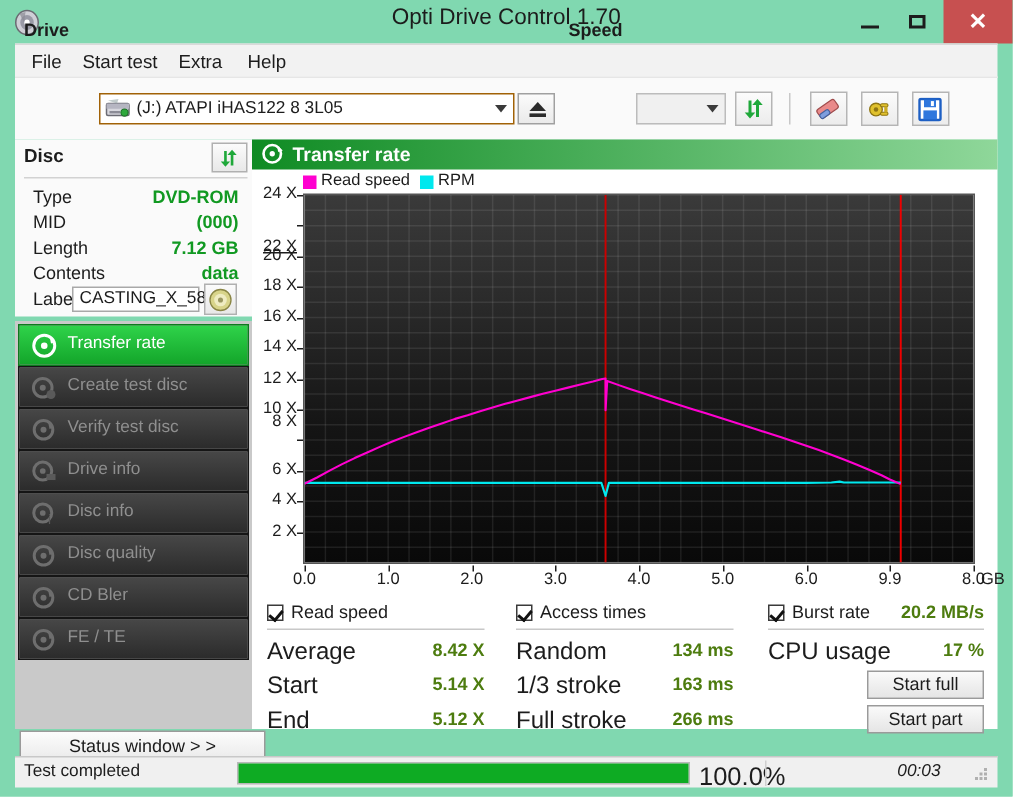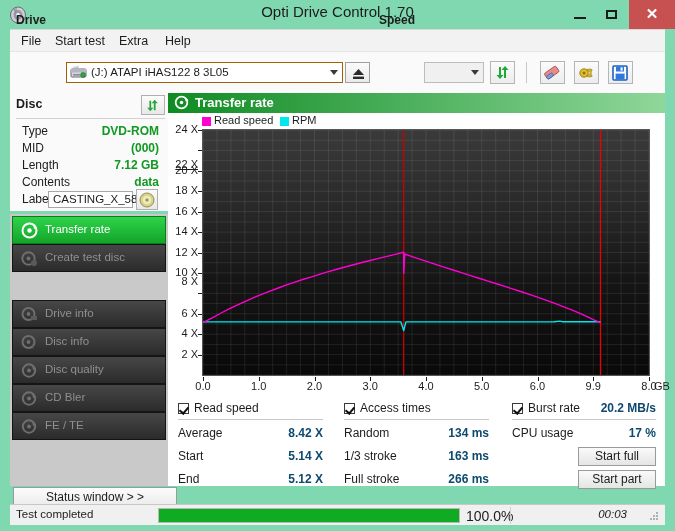--- a/index.html
+++ b/index.html
@@ -145,40 +145,40 @@
   .chk{
     position:absolute;width:11px;height:11px;background:#fff;
     border:1px solid #3a3a3a;box-sizing:border-box;
   }
   .chk::after{
     content:"";position:absolute;left:2px;top:1px;width:4px;height:7px;
     border:solid #111;border-width:0 2px 2px 0;transform:rotate(40deg);
   }
   .st-title{position:absolute;font-size:12px;color:#1c1c1c;}
   .st-rule{position:absolute;height:1px;background:#c8c8c8;}
-  .st-key{position:absolute;font-size:12px;color:#1c1c1c;}
-  .st-val{position:absolute;font-size:12px;color:#0c4a6e;font-weight:600;text-align:right;}
+  .st-key{position:absolute;font-size:16px;color:#1c1c1c;}
+  .st-val{position:absolute;font-size:12px;color:#4d7c0f;font-weight:600;text-align:right;}
   .act-btn{
     position:absolute;width:78px;height:19px;
     background:linear-gradient(#fafafa,#e5e5e5);border:1px solid #9a9a9a;box-sizing:border-box;
     font-size:12px;color:#1c1c1c;text-align:center;line-height:17px;cursor:default;
   }
 
   
   .statusbar{
     position:absolute;left:10px;top:504px;width:655px;height:21px;
     background:#f0f0f0;border-top:1px solid #c8c8c8;box-sizing:border-box;
   }
   .sb-text{position:absolute;left:6px;top:3px;font-size:11.5px;color:#1c1c1c;}
   .sb-progwrap{
     position:absolute;left:148px;top:3px;width:302px;height:15px;
     background:#e4e4e4;border:1px solid #b8b8b8;box-sizing:border-box;
   }
   .sb-prog{position:absolute;left:0;top:0;height:13px;background:#0eab23;}
-  .sb-pct{position:absolute;left:456px;top:3px;font-size:14px;color:#1c1c1c;}
+  .sb-pct{position:absolute;left:456px;top:3px;font-size:17px;color:#1c1c1c;}
   .sb-divider{position:absolute;top:2px;width:1px;height:17px;background:#cfcfcf;}
   .sb-time{position:absolute;right:38px;top:3px;font-size:11.5px;color:#1c1c1c;font-style:italic;}
   .sb-grip{position:absolute;right:5px;bottom:3px;width:10px;height:10px;}
   .sb-grip i{position:absolute;width:2px;height:2px;background:#b0b0b0;}
 </style>
 </head>
 <body>
 
 <div id="app">
 
@@ -346,20 +346,30 @@
     </div>
     <div class="side-btn" style="top:30px">
       <span class="sb-icon">
         <svg width="17" height="17" viewBox="0 0 17 17">
             <circle cx="7.5" cy="8.5" r="6.2" fill="none" stroke="#6e6e6e" stroke-width="2"></circle>
             <circle cx="7.5" cy="8.5" r="2" fill="#6e6e6e"></circle>
             <circle cx="13" cy="13" r="3" fill="#5a5a5a"></circle>
           </svg>
       </span>
       <span class="sb-label">Create test disc</span>
+    </div>
+    <div class="side-btn" style="top:58px">
+      <span class="sb-icon">
+        <svg width="17" height="17" viewBox="0 0 17 17">
+            <circle cx="8" cy="8.5" r="6.2" fill="none" stroke="#6e6e6e" stroke-width="2"></circle>
+            <circle cx="8" cy="8.5" r="2" fill="#6e6e6e"></circle>
+            <path d="M11 3 L15 7 L12 8 Z" fill="#6e6e6e"></path>
+          </svg>
+      </span>
+      <span class="sb-label">Verify test disc</span>
     </div>
     <div class="side-btn" style="top:86px">
       <span class="sb-icon">
         <svg width="17" height="17" viewBox="0 0 17 17">
             <circle cx="7.5" cy="8" r="6" fill="none" stroke="#6e6e6e" stroke-width="2"></circle>
             <circle cx="7.5" cy="8" r="1.9" fill="#6e6e6e"></circle>
             <rect x="10" y="10" width="6" height="4" fill="#5a5a5a"></rect>
           </svg>
       </span>
       <span class="sb-label">Drive info</span>

